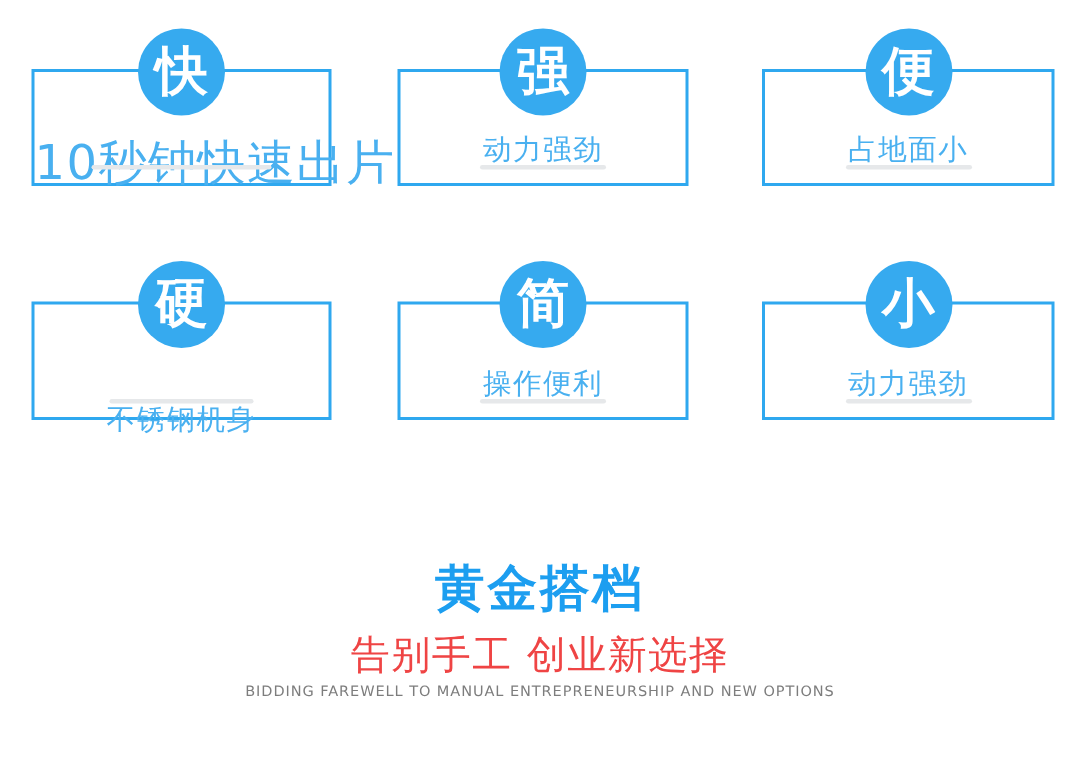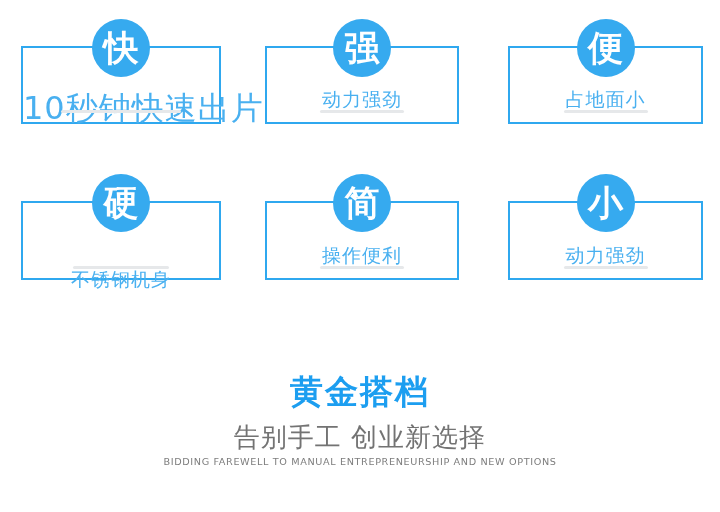--- a/index.html
+++ b/index.html
@@ -101,21 +101,21 @@
     font-size: 33px;
     font-weight: 700;
     color: #1c9ef0;
     letter-spacing: 2px;
     line-height: 40px;
     margin: 12px 0 0 0;
   }
   #footer-subhead {
     font-size: 26px;
     font-weight: 400;
-    color: #737373;
+    color: #ef4444;
     letter-spacing: 1px;
     line-height: 34px;
     margin: 8px 0 0 0;
   }
   #footer-caption {
     font-size: 9.5px;
     font-weight: 400;
     color: #7d7d7d;
     letter-spacing: 0.6px;
     line-height: 13px;

